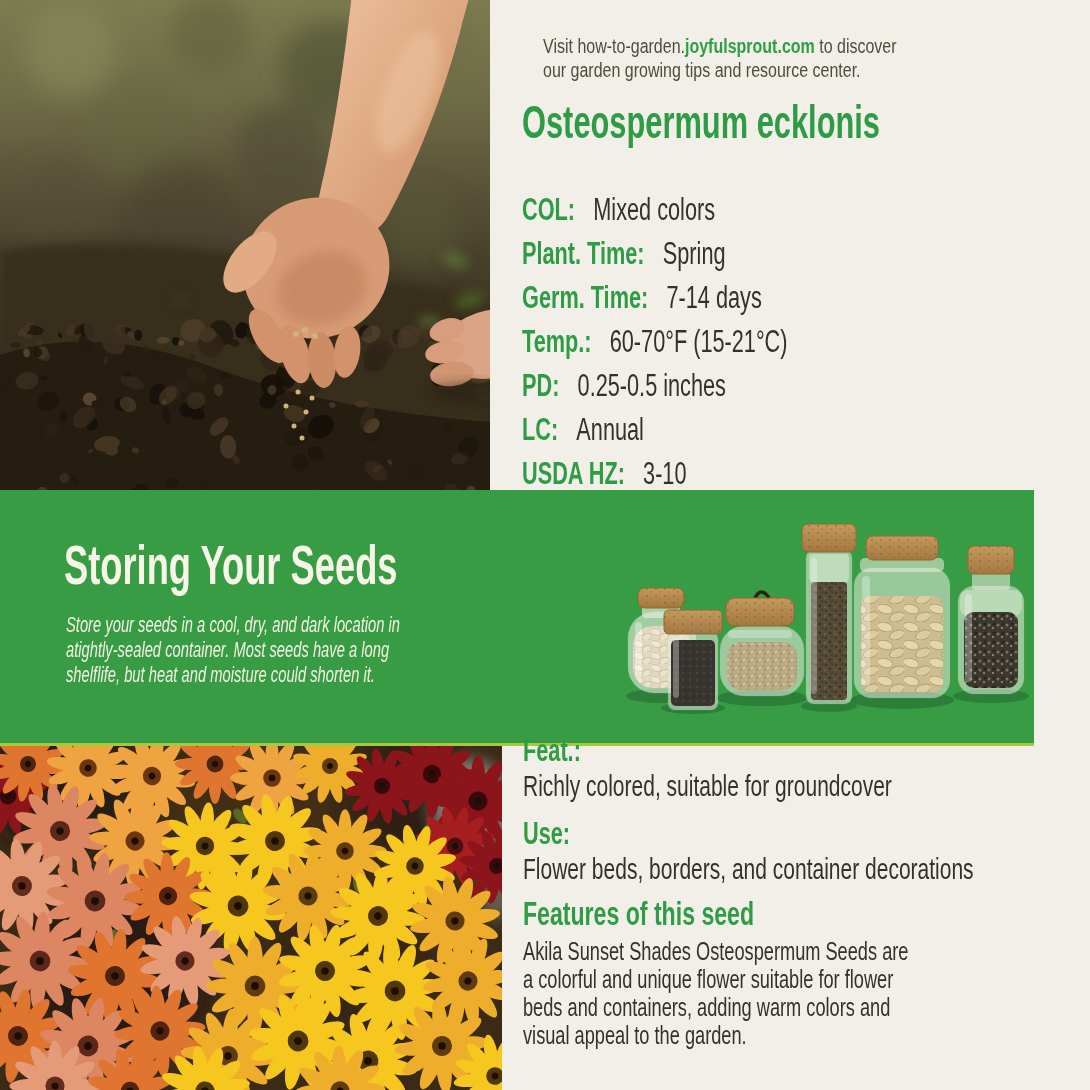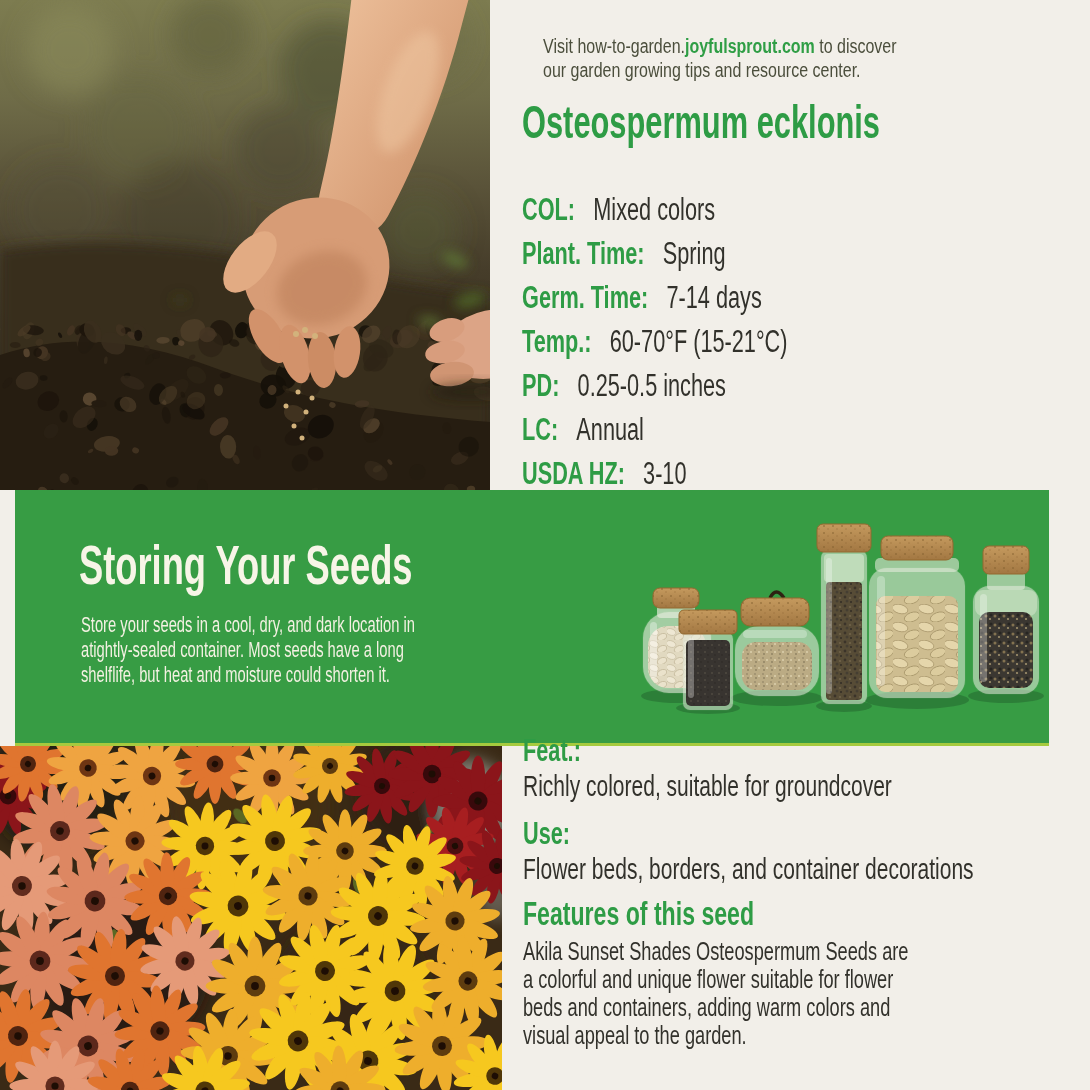--- a/index.html
+++ b/index.html
@@ -20,29 +20,29 @@
   }
   .spec-list{position:absolute;left:522px;top:158px;margin-top:36px;}
   .spec-row{
     font-size:31px;line-height:31px;margin-bottom:13px;white-space:nowrap;
     transform:scaleX(.70);transform-origin:0 0;
   }
   .spec-label{color:#2e9c45;font-weight:bold;margin-right:26px;}
   .spec-value{color:#32312b;}
   
   .band{
-    position:absolute;left:15px;top:490px;width:1034px;height:253px;
+    position:absolute;left:0;top:490px;width:1034px;height:253px;
     background:#379c44;border-bottom:3px solid #a6ca3e;
   }
   .storing-title{
     position:absolute;left:64px;top:46px;margin:0;
     font-size:55px;line-height:58px;font-weight:bold;color:#f7f5e7;
     transform:scaleX(.66);transform-origin:0 0;white-space:nowrap;
   }
-  .storing-body{position:absolute;left:66px;top:122px;font-size:22px;line-height:25px;color:#f3f1e2;}
+  .storing-body{position:absolute;left:66px;top:122px;font-size:22px;line-height:25px;color:#f3f1e2;font-style:italic;}
   .storing-body .ln{transform:scaleX(.67);transform-origin:0 0;white-space:nowrap;}
   .jars-photo{position:absolute;left:618px;top:6px;width:470px;height:225px;}
   
   .flowers-photo{position:absolute;left:0;top:746px;width:502px;height:344px;}
   
   .details{position:absolute;left:523px;top:716px;width:565px;color:#32312b;}
   .d-label{
     font-size:31px;line-height:31px;font-weight:bold;color:#2e9c45;
     transform:scaleX(.70);transform-origin:0 0;white-space:nowrap;
   }

